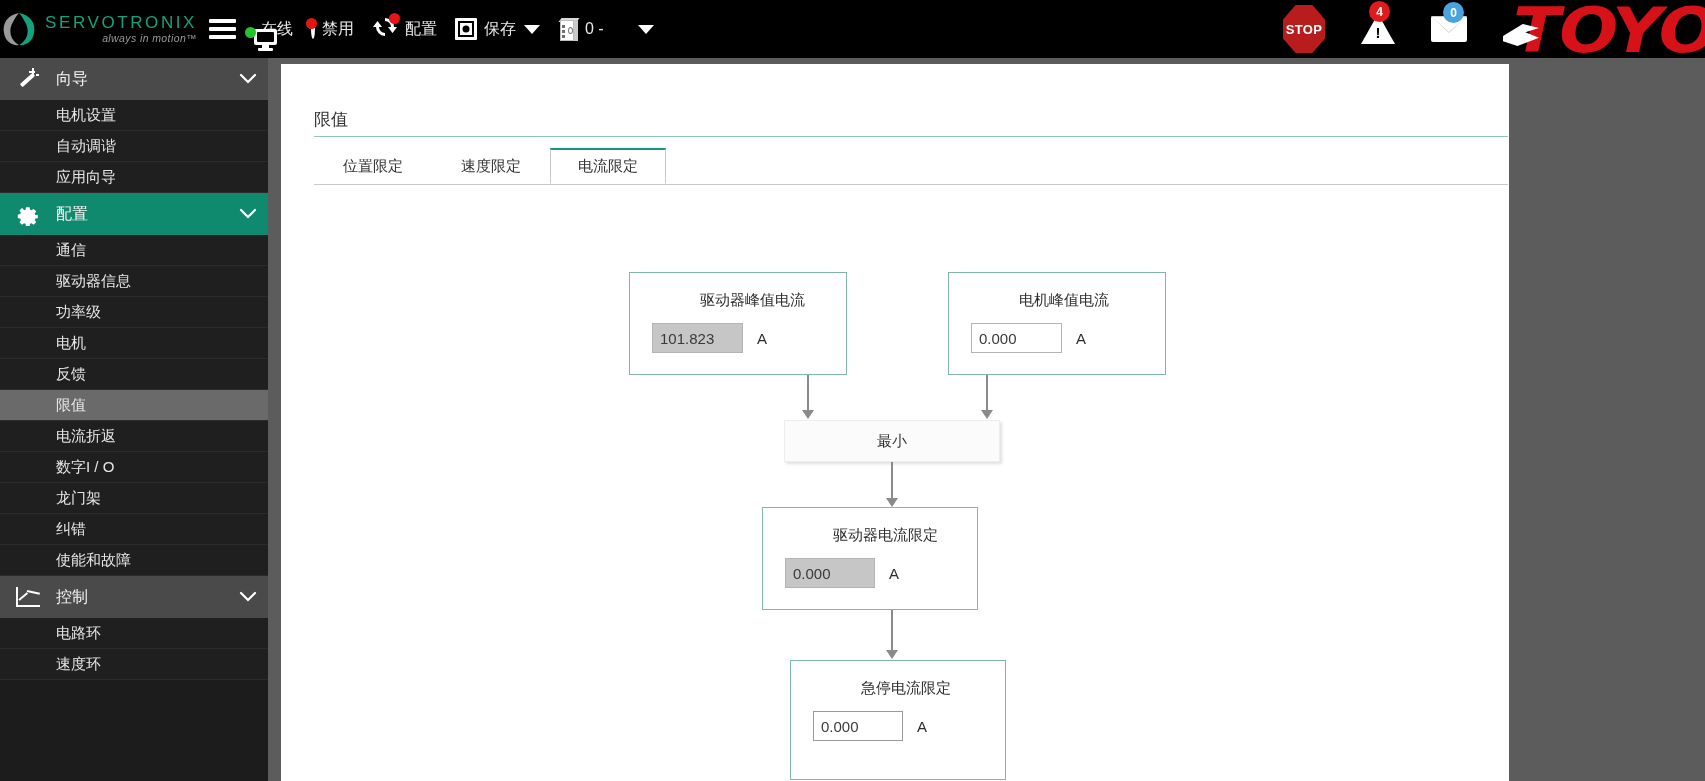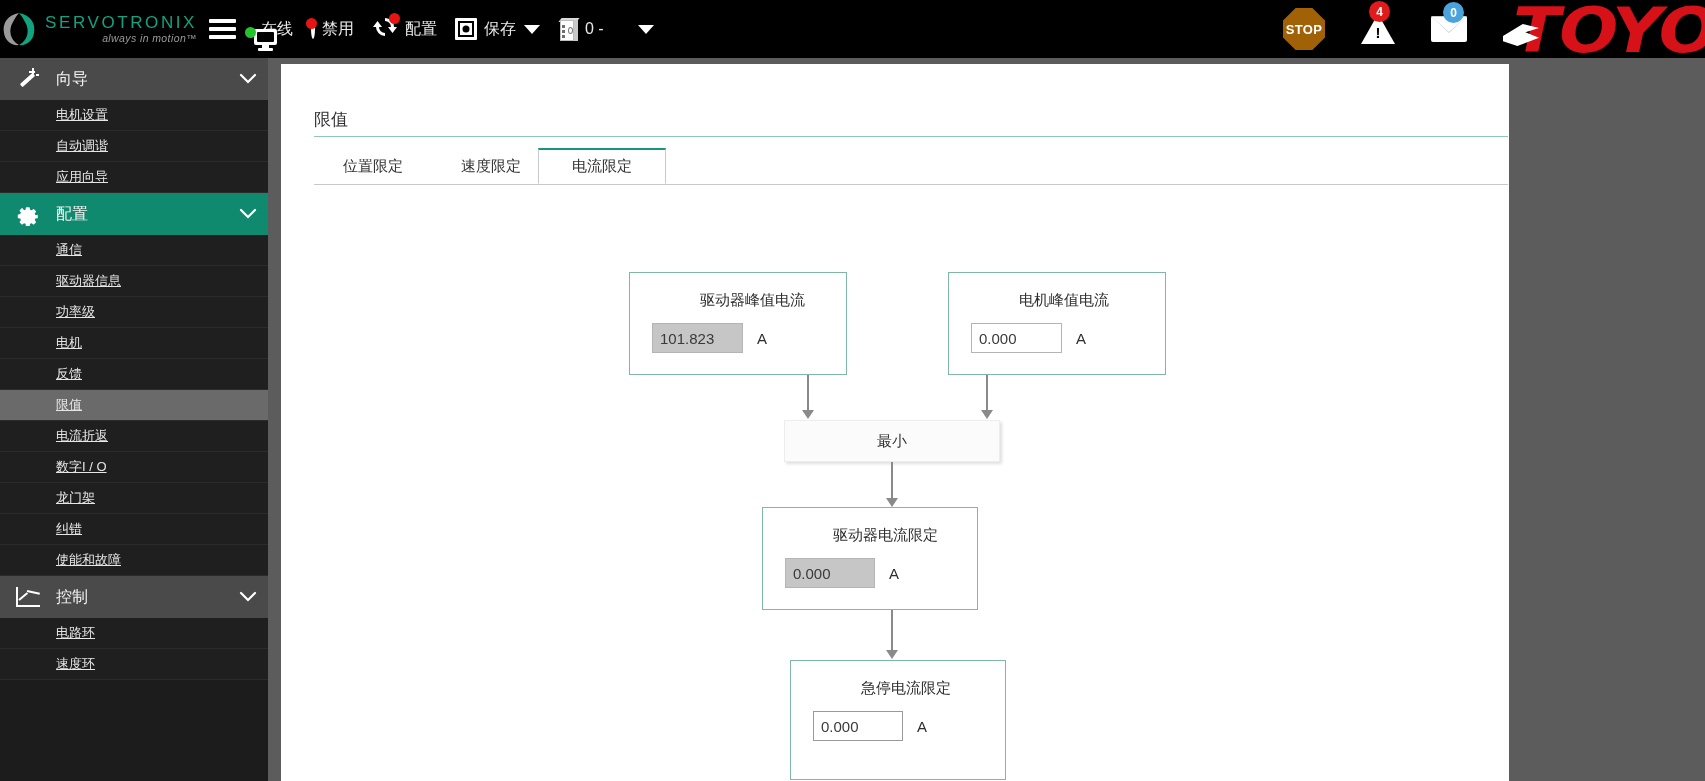--- a/index.html
+++ b/index.html
@@ -49,21 +49,21 @@
   .drive-ic .body{position:absolute;left:2px;top:2px;width:14px;height:21px;background:#fff;border:1px solid #bdbdbd;box-sizing:border-box;}
   .drive-ic .top{position:absolute;left:2px;top:0;width:18px;height:4px;background:#d9d9d9;transform:skewX(-38deg);}
   .drive-ic .side{position:absolute;left:15px;top:2px;width:5px;height:21px;background:#c9c9c9;}
   .drive-ic .led{position:absolute;left:4px;width:3px;height:3px;background:#6e6e6e;}
   .drive-ic .d1{top:7px;} .drive-ic .d2{top:12px;} .drive-ic .d3{top:17px;}
   .drive-ic .knob{position:absolute;left:10px;top:9px;width:5px;height:7px;background:#fff;border:1.3px solid #7a7a7a;border-radius:50%;box-sizing:border-box;}
 
   .spacer{flex:1;}
 
   .status-ic{position:relative;margin:0 18px;}
-  .stop{width:42px;height:42px;background:#a16207;display:flex;align-items:center;justify-content:center;
+  .stop{width:42px;height:48px;background:#b91c1c;display:flex;align-items:center;justify-content:center;
         clip-path:polygon(30% 0,70% 0,100% 30%,100% 70%,70% 100%,30% 100%,0 70%,0 30%);}
   .stop span{color:#fff;font-size:13px;font-weight:bold;letter-spacing:.3px;}
 
   .warn{width:34px;height:30px;position:relative;}
   .warn .tri{width:0;height:0;border-left:17px solid transparent;border-right:17px solid transparent;border-bottom:30px solid #fff;}
   .warn .bang{position:absolute;left:50%;top:11px;transform:translateX(-50%);color:#000;font-size:15px;font-weight:bold;line-height:1;}
   .badge{position:absolute;border-radius:50%;color:#fff;font-size:12px;font-weight:bold;
          display:flex;align-items:center;justify-content:center;width:21px;height:21px;}
   .badge.red{background:#e01b1b;left:8px;top:-13px;}
   .badge.blue{background:#4ba3dd;left:8px;top:-13px;}
@@ -87,21 +87,21 @@
   
   .sidebar{position:absolute;left:0;top:58px;width:268px;height:723px;background:#1c1c1c;overflow:hidden;}
   .grp{height:42px;background:#4a4a4a;display:flex;align-items:center;color:#f2f2f2;font-size:16px;position:relative;cursor:pointer;}
   .grp.active{background:#0f8a6e;}
   .grp .gic{width:56px;display:flex;align-items:center;justify-content:center;}
   .grp .glbl{flex:1;}
   .grp .chev{width:40px;display:flex;align-items:center;justify-content:center;}
   .chev svg{display:block;}
 
   .sub-item{height:31px;background:#1f1f1f;border-bottom:1px solid #2b2b2b;display:flex;align-items:center;
-            padding-left:56px;color:#e6e6e6;font-size:13px;cursor:pointer;box-sizing:border-box;text-decoration:underline;}
+            padding-left:56px;color:#e6e6e6;font-size:15px;cursor:pointer;box-sizing:border-box;}
   .sub-item.sel{background:#6a6a6a;}
 
   
   .wand{width:22px;height:22px;position:relative;}
   .wand .stick{position:absolute;left:2px;top:10px;width:17px;height:4px;background:#fff;transform:rotate(-42deg);border-radius:1px;}
   .wand .sp{position:absolute;background:#fff;width:2px;height:6px;}
   .wand .s1{left:15px;top:0;} .wand .s2{left:12px;top:3px;width:6px;height:2px;} .wand .s3{left:19px;top:6px;width:3px;height:2px;}
 
   
   .gear{width:24px;height:24px;}
@@ -357,21 +357,21 @@
       <div class="page-title">限值</div>
       <div class="title-rule"></div>
 
       <div class="tabs">
         <div class="tab" style="left:0;width:118px">
             <span>位置限定</span>
           </div>
         <div class="tab" style="left:118px;width:118px">
             <span>速度限定</span>
           </div>
-        <div class="tab active" style="left:224px;width:128px">
+        <div class="tab active" style="left:236px;width:116px">
             <span>电流限定</span>
           </div>
       </div>
 
       <div class="flow">
 
         <div class="fbox" style="left:348px;top:88px;width:218px;height:103px;">
           <div class="flabel">驱动器峰值电流</div>
           <div class="frow" style="top:50px">
             <input class="finput ro" style="width: 91px;" readonly="" value="101.823">

